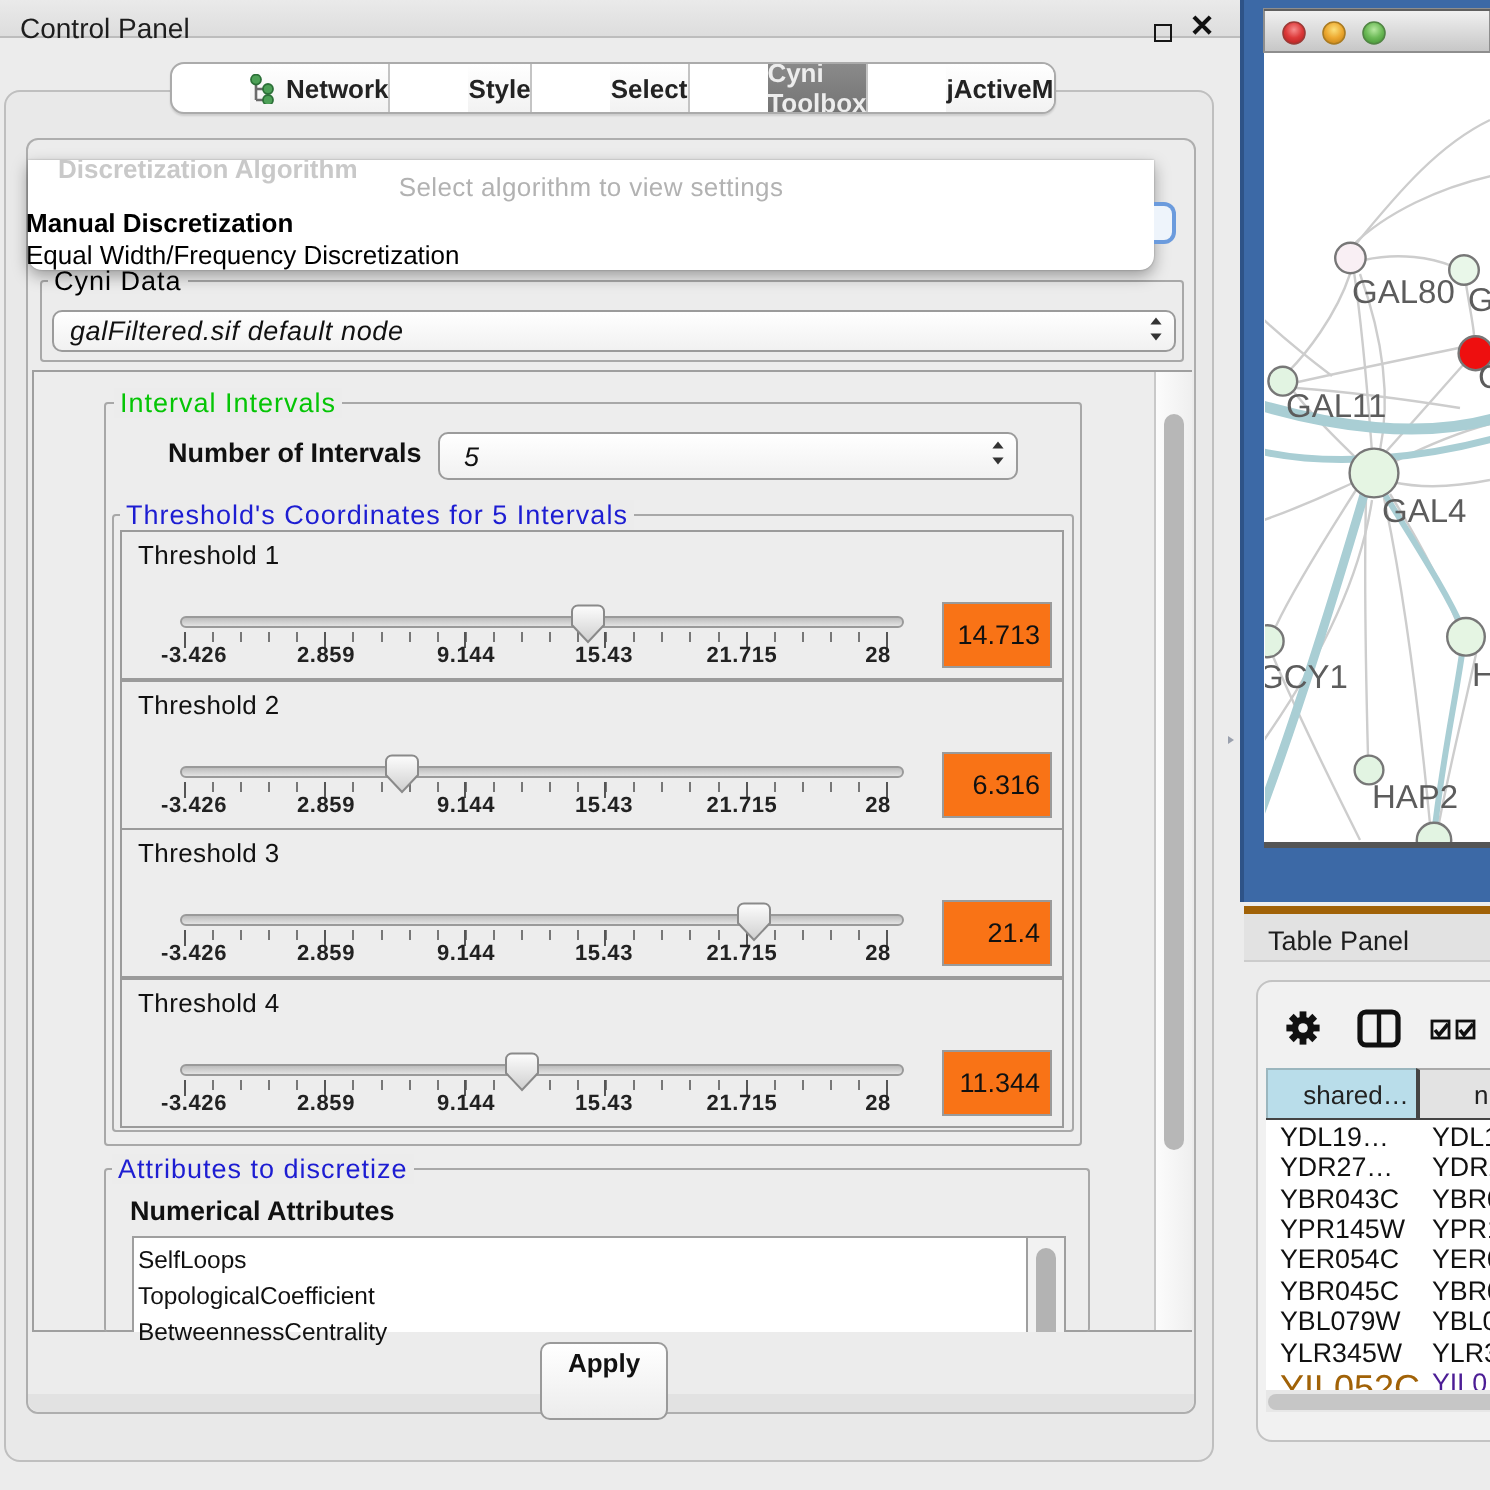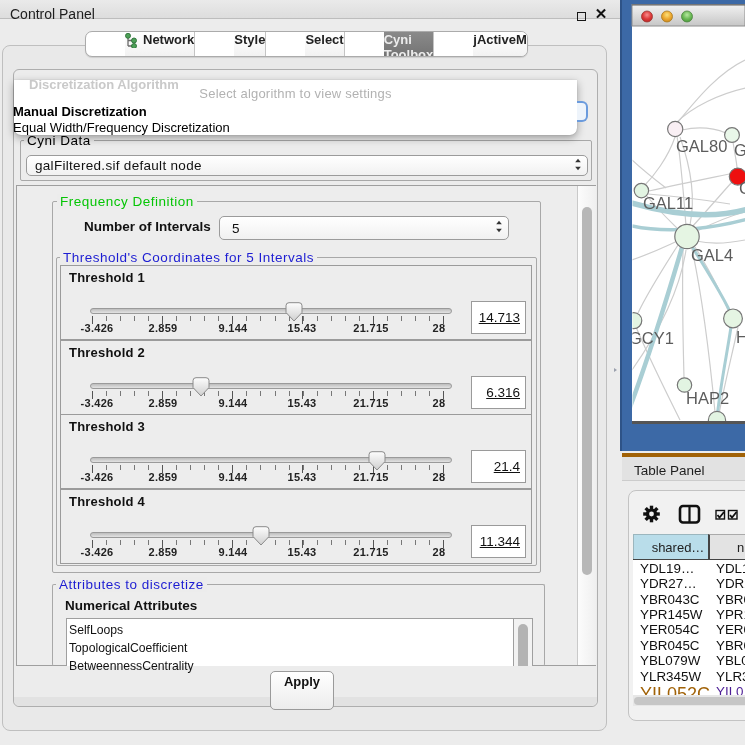--- a/index.html
+++ b/index.html
@@ -15,51 +15,51 @@
 
 #outerpanel { left:2px; top:45px; width:605px; height:686px; background:#e9e9e9;
   border:1px solid #bfbfbf; border-radius:8px; }
 #innerpanel { left:13px; top:69px; width:585px; height:638px; background:#ececec;
   border:1px solid #aeaeae; border-radius:6px; }
 #innerbottom { left:14px; top:697px; width:583px; height:9px; background:#e2e2e2; border-radius:0 0 6px 6px; }
 
 #toptabs { left:85px; top:31px; width:443px; height:26px; background:#ffffff;
   border:1px solid #ababab; border-radius:7px; display:flex; overflow:hidden;
   font-size:13px; font-weight:600; color:#222; box-shadow:0 1px 1px rgba(0,0,0,0.12); }
-.tseg { height:100%; display:flex; align-items:flex-start; justify-content:center; border-right:1px solid #c4c4c4; background:linear-gradient(#ffffff,#f2f2f2);margin-left:39px; }
+.tseg { height:100%; display:flex; align-items:center; justify-content:center; border-right:1px solid #c4c4c4; background:linear-gradient(#ffffff,#f2f2f2);margin-left:39px; }
 .tseg:last-child { border-right:none; }
 .tseg.dark { background:linear-gradient(#8a8a8a,#747474); color:#ededed; }
 
 #bottabs { left:144px; top:701px; width:323px; height:26px; background:#ffffff;
   border:1px solid #a8a8a8; border-radius:7px; display:flex; overflow:hidden;
   font-size:13px; font-weight:600; color:#222; }
 
 .fieldset { position:absolute; border:1px solid #a8a8a8; border-radius:2px; }
 .legend { position:absolute; font-size:13.5px; letter-spacing:0.5px; background:#ececec; padding:0 3px; white-space:nowrap; }
 
 .combo { position:absolute; background:linear-gradient(#ffffff,#f1f1f1); border:1px solid #9b9b9b;
-  border-radius:5px; font-size:13.5px; letter-spacing:0.3px; color:#111; }
+  border-radius:5px; font-size:13.5px; letter-spacing:0.3px; color:#111;font-style:italic; }
 .arrows { position:absolute; width:9px; }
 .arrows .up { width:0; height:0; border-left:4px solid transparent; border-right:4px solid transparent; border-bottom:5px solid #333; margin-bottom:3px; }
 .arrows .dn { width:0; height:0; border-left:4px solid transparent; border-right:4px solid transparent; border-top:5px solid #333; }
 
 #scrollpane { left:16px; top:185px; width:580px; height:481px; border:1px solid #9f9f9f; background:#ededed; }
 #mainsb { left:577px; top:186px; width:19px; height:479px; background:linear-gradient(90deg,#fcfcfc,#efefef); border-left:1px solid #c9c9c9; }
 #mainsb .thumb { position:absolute; left:4px; top:21px; width:10px; height:368px; background:#b7b7b7; border-radius:5px; }
 
 .tpanel { position:absolute; left:60px; width:472px; height:75px; background:#ededed; border:1px solid #9b9b9b; }
-.tpanel .ttl { position:absolute; left:8px; top:4px; font-size:13px; letter-spacing:0.2px; font-weight:bold; color:#111; }
+.tpanel .ttl { position:absolute; left:8px; top:4px; font-size:13px; letter-spacing:0.2px; font-weight:normal; color:#111; }
 .track { position:absolute; left:29px; top:42px; width:362px; height:6px; background:linear-gradient(#bdbdbd,#e3e3e3); border:1px solid #9a9a9a; border-radius:3px; }
 .ticks { position:absolute; left:31px; top:50px; width:351px; height:5px;
   background:repeating-linear-gradient(90deg,#777 0px,#777 1px,transparent 1px,transparent 14.04px); }
 .majt { position:absolute; top:50px; width:1px; height:8px; background:#555; }
 .slab { position:absolute; top:56px; font-size:11px; letter-spacing:0.3px; font-weight:bold; color:#222; transform:translateX(-50%); }
 .thumbsl { position:absolute; top:36px; width:18px; height:20px; }
-.vbox { position:absolute; left:410px; top:35px; width:55px; height:33px; background:#ffffff; border:1px solid #9a9a9a;
-  font-size:13.5px; color:#111; text-align:right; padding:8px 5px 0 0;text-decoration:underline; }
+.vbox { position:absolute; left:410px; top:35px; width:55px; height:33px; background:#f97316; border:1px solid #9a9a9a;
+  font-size:13.5px; color:#111; text-align:right; padding:8px 5px 0 0; }
 
 #attrlist { left:66px; top:618px; width:448px; height:48px; background:#ffffff; border:1px solid #9f9f9f; border-bottom:none; font-size:12.2px; color:#111; padding:2px 0 0 2px; line-height:18.2px; }
 #attrsb { left:514px; top:618px; width:19px; height:48px; background:#f2f2f2; border:1px solid #9f9f9f; border-left:none; border-bottom:none; overflow:hidden; }
 #attrsb .thumb { position:absolute; left:4px; top:5px; width:10px; height:60px; background:#b3b3b3; border-radius:5px; }
 
 #popup { left:14px; top:80px; width:563px; height:55px; background:#ffffff;
   border-radius:0 0 7px 7px; box-shadow:0 3px 8px rgba(0,0,0,0.35), 0 0 1px rgba(0,0,0,0.3); }
 #ghost { left:29px; top:77.2px; font-size:13px; font-weight:bold; color:#c9c9c9; }
 #combotip { left:577px; top:101px; width:11px; height:21px; background:#eef4fb;
   border:2.5px solid rgba(100,150,220,0.95); border-left:none; border-radius:0 6px 6px 0; }
@@ -102,21 +102,21 @@
       <div class="up" style="transform:scale(0.7);"></div>
       <div class="dn" style="transform:scale(0.7);"></div>
     </div>
 
 <div class="abs" id="scrollpane"></div>
 <div class="abs" id="mainsb">
       <div class="thumb"></div>
     </div>
 
 <div class="fieldset" style="left:52px; top:201px; width:489px; height:372px;"></div>
-<div class="legend" style="left:57px; top:194px; color:#05c505;">Frequency Definition</div>
+<div class="legend" style="left:57px; top:194px; color:#05c505;">Interval Intervals</div>
 
 <div class="abs" style="left:84px; top:219px; font-size:13.5px; font-weight:bold; color:#111;">Number of Intervals</div>
 <div class="combo" style="left:219px; top:216px; width:290px; height:24px; line-height:23px; padding-left:12px;">5</div>
 <div class="arrows abs" style="left:495px; top:220px;">
       <div class="up" style="transform:scale(0.7);"></div>
       <div class="dn" style="transform:scale(0.7);"></div>
     </div>
 
 <div class="fieldset" style="left:56px; top:257px; width:481px; height:309px;"></div>
 <div class="legend" style="left:60px; top:250px; color:#1d1dd2;">Threshold's Coordinates for 5 Intervals</div>

